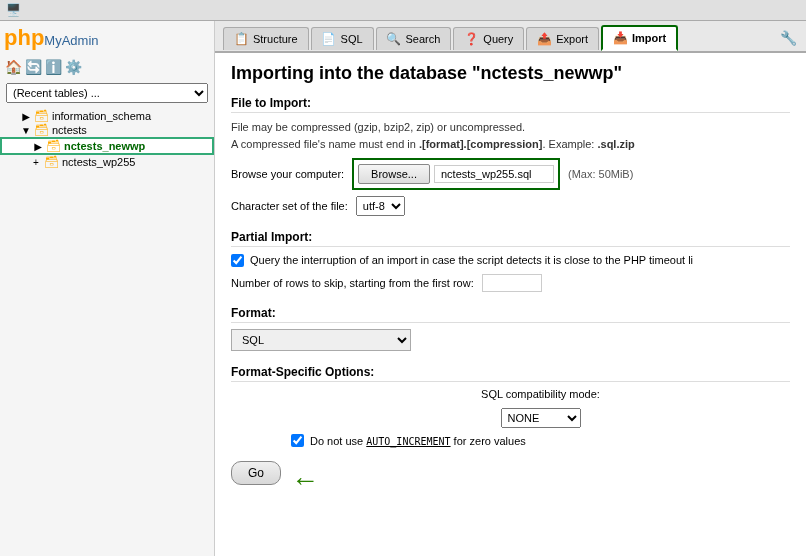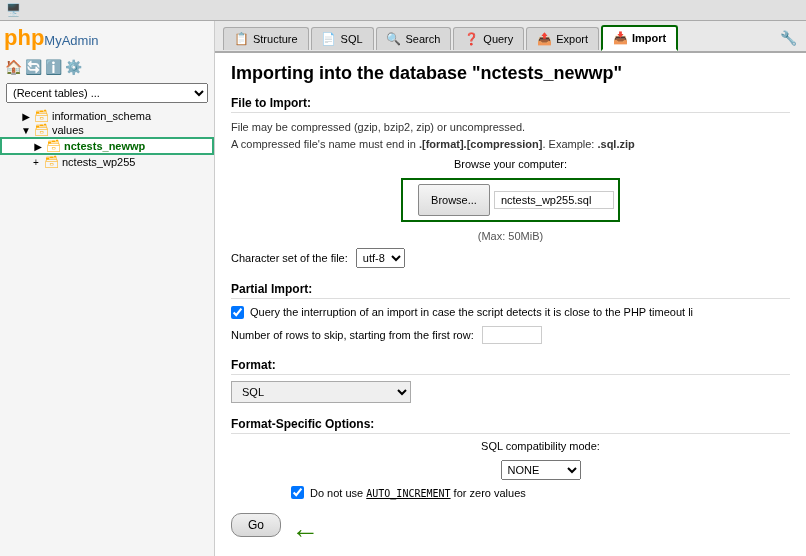--- a/index.html
+++ b/index.html
@@ -43,23 +43,23 @@
     
     .page-content { flex: 1; overflow-y: auto; padding: 10px 16px; background: #fff; }
     .page-title { font-size: 18px; font-weight: bold; color: #000; margin-bottom: 12px; }
 
     
     .section-title { font-weight: bold; font-size: 12px; color: #000; margin-bottom: 6px; border-bottom: 1px solid #ddd; padding-bottom: 2px; }
     .section { margin-bottom: 14px; }
     .info-text { font-size: 11px; color: #333; margin-bottom: 6px; line-height: 1.5; }
     .info-text strong { font-style: normal; }
 
-    .file-browse-row { display: flex; align-items: center; gap: 8px; margin-bottom: 6px; flex-direction: column; }
+    .file-browse-row { display: flex; align-items: center; gap: 8px; margin-bottom: 6px; }
     .file-browse-row label { font-size: 11px; white-space: nowrap; }
-    .browse-btn { padding: 9px 12px; border: 1px solid #888; background: linear-gradient(#f5f5f5, #ddd); cursor: pointer; font-size: 11px; border-radius: 2px; margin-left: 11px; }
+    .browse-btn { padding: 3px 12px; border: 1px solid #888; background: linear-gradient(#f5f5f5, #ddd); cursor: pointer; font-size: 11px; border-radius: 2px; }
     .file-name-display { color: #000; font-size: 11px; border: 1px solid #ccc; padding: 2px 6px; background: #fff; min-width: 120px; }
     .max-size { font-size: 11px; color: #555; }
     .browse-box { border: 2px solid #060; padding: 4px; display: inline-flex; align-items: center; gap: 4px; }
 
     .charset-row { display: flex; align-items: center; gap: 8px; margin-bottom: 4px; }
     .charset-row label { font-size: 11px; }
     .charset-select { font-size: 11px; padding: 2px; }
 
     .partial-row { display: flex; align-items: flex-start; gap: 6px; margin-bottom: 6px; }
     .partial-row input[type=checkbox] { margin-top: 1px; }
@@ -117,21 +117,21 @@
 
       <div class="db-item db-subitem">
         <span class="expander">▶</span>
         <span class="db-icon icon-db">🗃</span>
         <span class="db-item-label">information_schema</span>
       </div>
 
       <div class="db-item db-subitem">
         <span class="expander">▼</span>
         <span class="db-icon icon-db">🗃</span>
-        <span class="db-item-label">values</span>
+        <span class="db-item-label">nctests</span>
       </div>
 
       <div class="db-item db-subitem db-subsubitem selected" style="border:2px solid #3a7; background:#fff; padding-left:30px;">
         <span class="expander">▶</span>
         <span class="db-icon icon-db">🗃</span>
         <span class="db-item-label">nctests_newwp</span>
       </div>
 
       <div class="db-item db-subsubitem" style="padding-left:30px;">
         <span class="expander">+</span>

